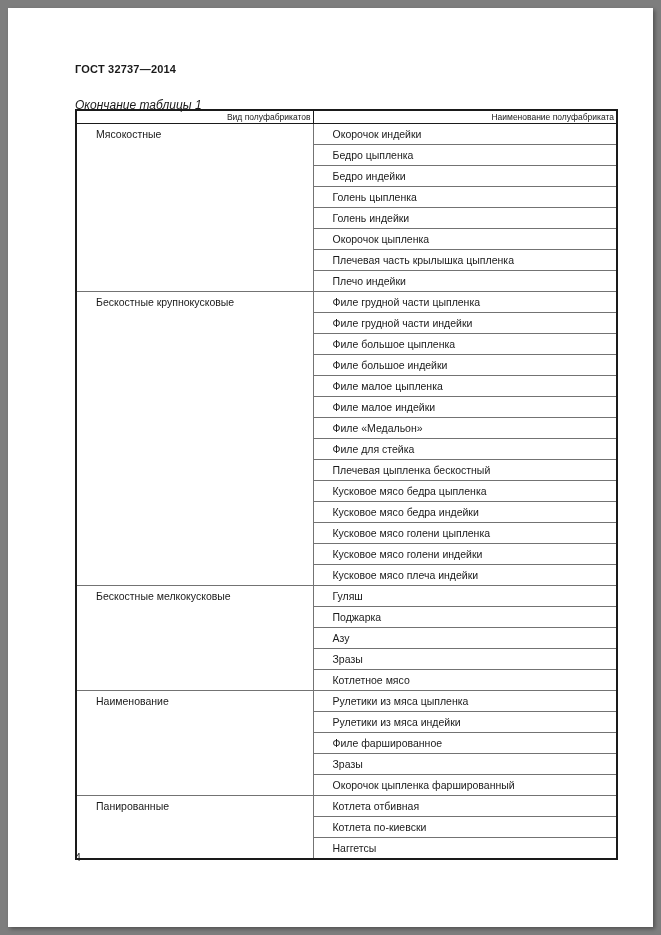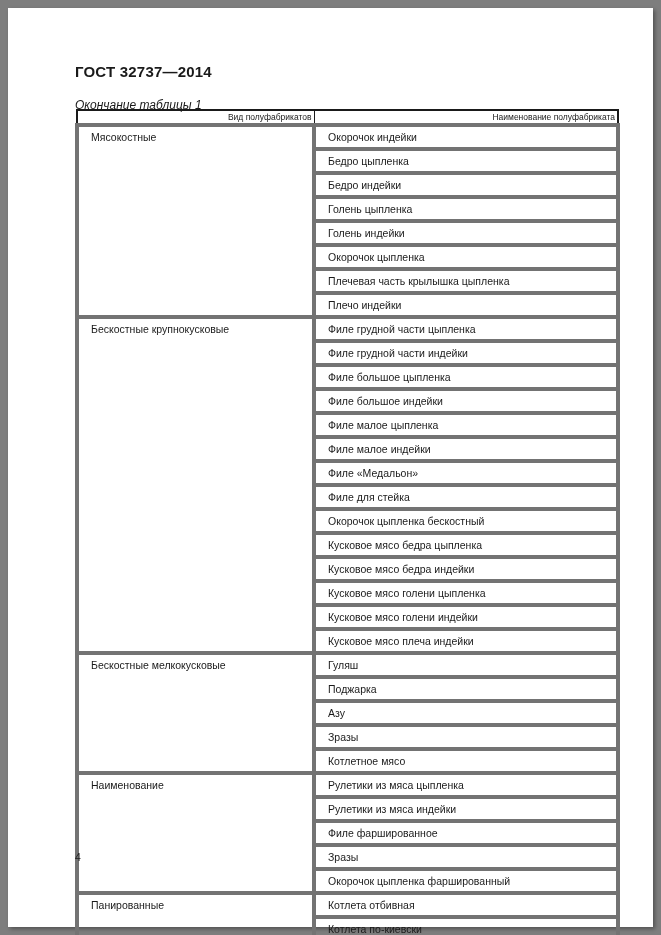--- a/index.html
+++ b/index.html
@@ -21,21 +21,21 @@
     top: 8px;
     width: 645px;
     height: 919px;
     background: #ffffff;
     box-shadow: 2px 2px 4px rgba(0,0,0,0.35);
   }
   .doc-header {
     position: absolute;
     left: 67px;
     top: 55px;
-    font-size: 15px;
+    font-size: 11px;
     font-weight: bold;
     color: #1a1a1a;
     letter-spacing: 0.2px;
   }
   .table-caption {
     position: absolute;
     left: 67px;
     top: 90px;
     font-size: 12px;
     font-style: italic;
@@ -56,22 +56,22 @@
   table.spec-table th {
     border: 1px solid #1a1a1a;
     font-weight: normal;
     font-size: 8.5px;
     text-align: right;
     padding: 0 2px;
     height: 12px;
     vertical-align: middle;
   }
   table.spec-table td {
-    border: 4px solid #737373;
-    padding: 3px 5px 3px 12px;
+    border: 1px solid #737373;
+    padding: 3px 5px 3px 19px;
     height: 14px;
     vertical-align: middle;
     overflow: hidden;
     white-space: nowrap;
   }
   table.spec-table td.kind-cell {
     vertical-align: top;
     padding-top: 4px;
   }
   table.spec-table {
@@ -155,21 +155,21 @@
           <tr>
             <td class="item-cell">Филе малое индейки</td>
           </tr>
           <tr>
             <td class="item-cell">Филе «Медальон»</td>
           </tr>
           <tr>
             <td class="item-cell">Филе для стейка</td>
           </tr>
           <tr>
-            <td class="item-cell">Окорочок цыпленка бескостный</td>
+            <td class="item-cell">Плечевая цыпленка бескостный</td>
           </tr>
           <tr>
             <td class="item-cell">Кусковое мясо бедра цыпленка</td>
           </tr>
           <tr>
             <td class="item-cell">Кусковое мясо бедра индейки</td>
           </tr>
           <tr>
             <td class="item-cell">Кусковое мясо голени цыпленка</td>
           </tr>

